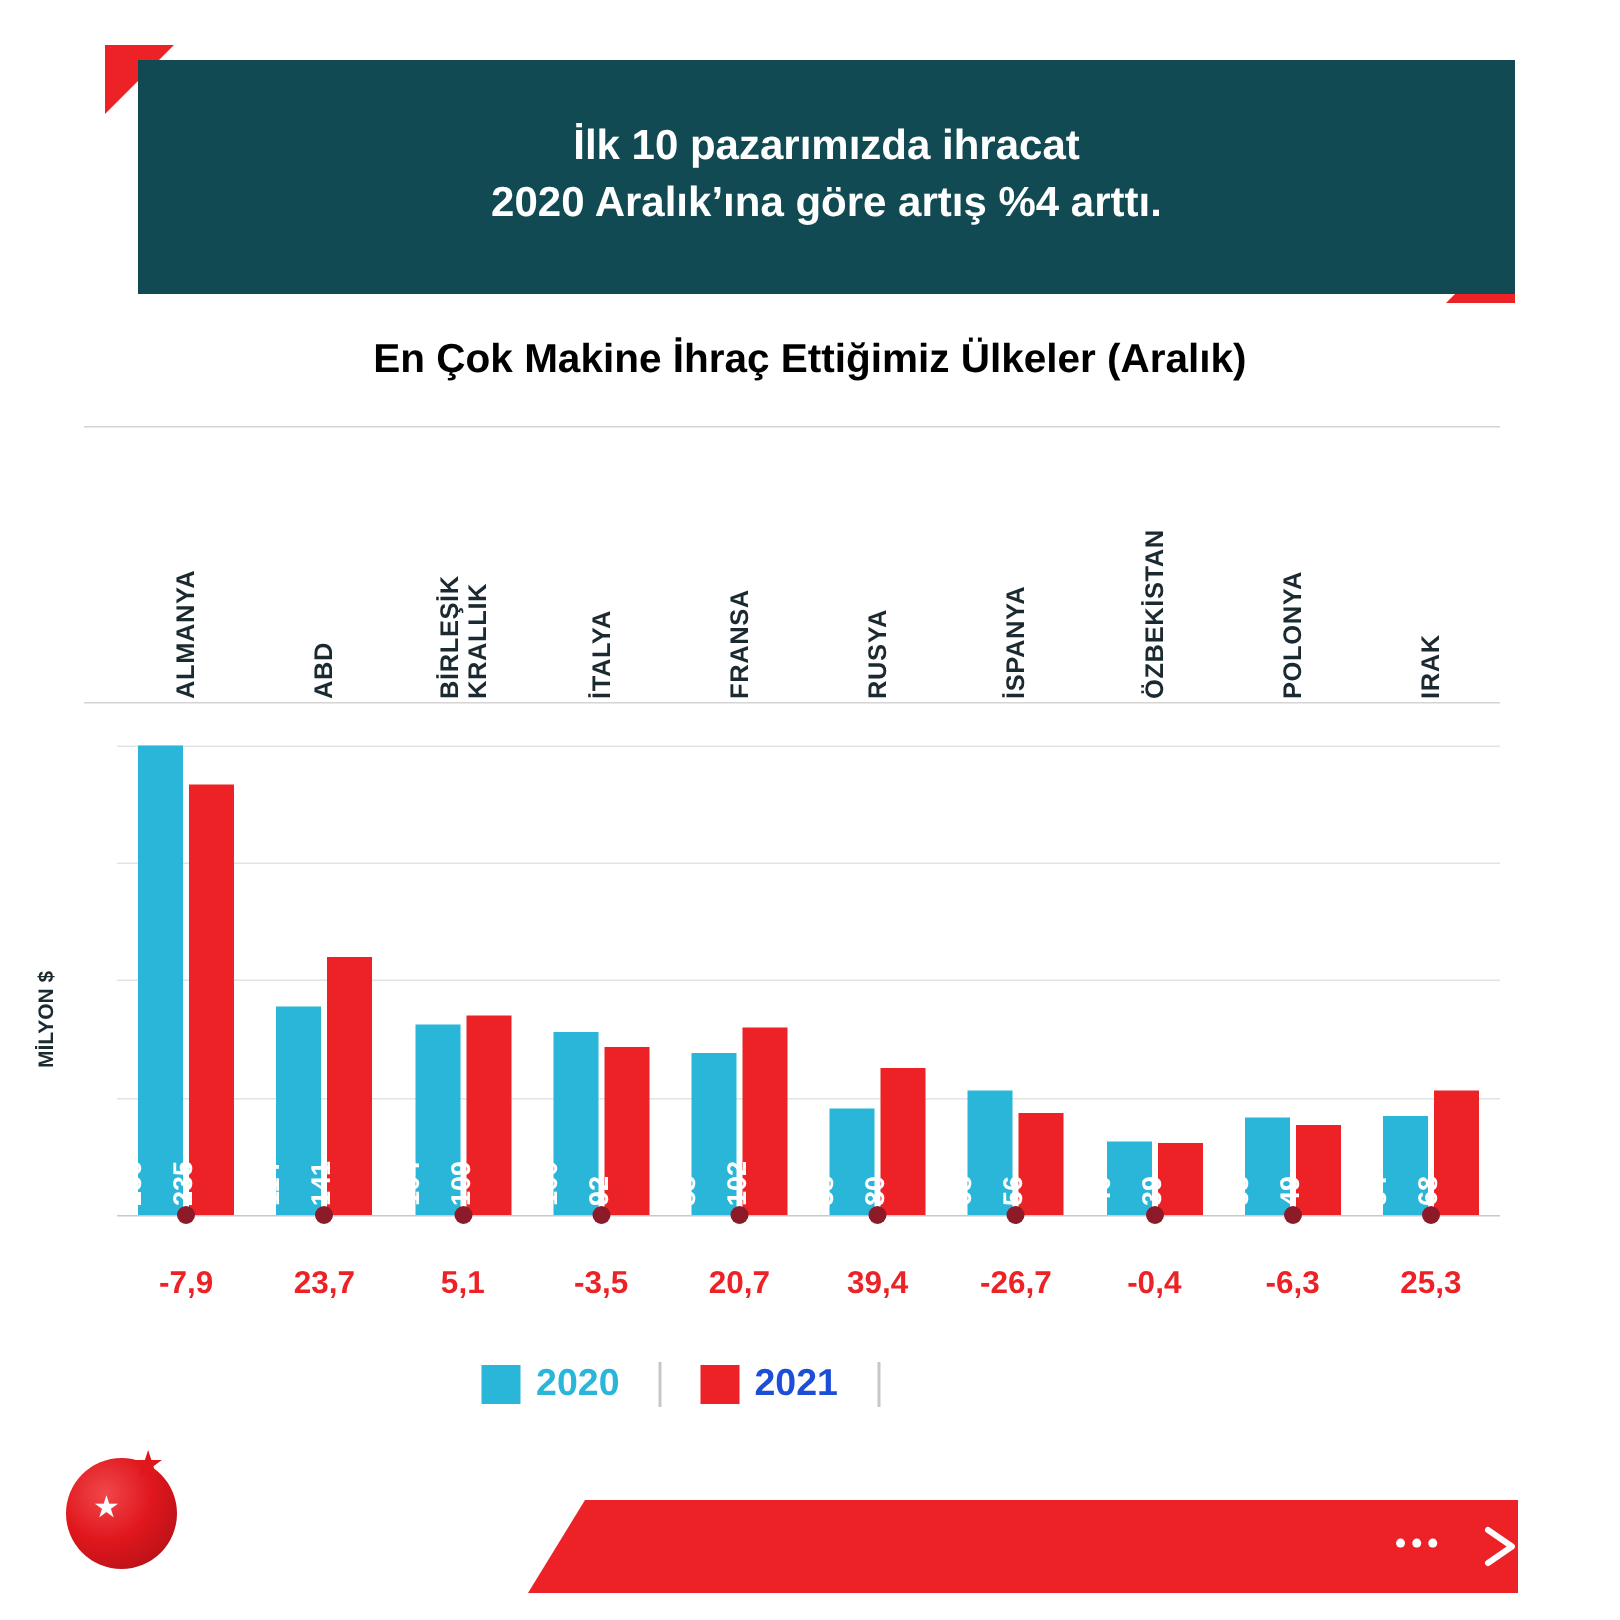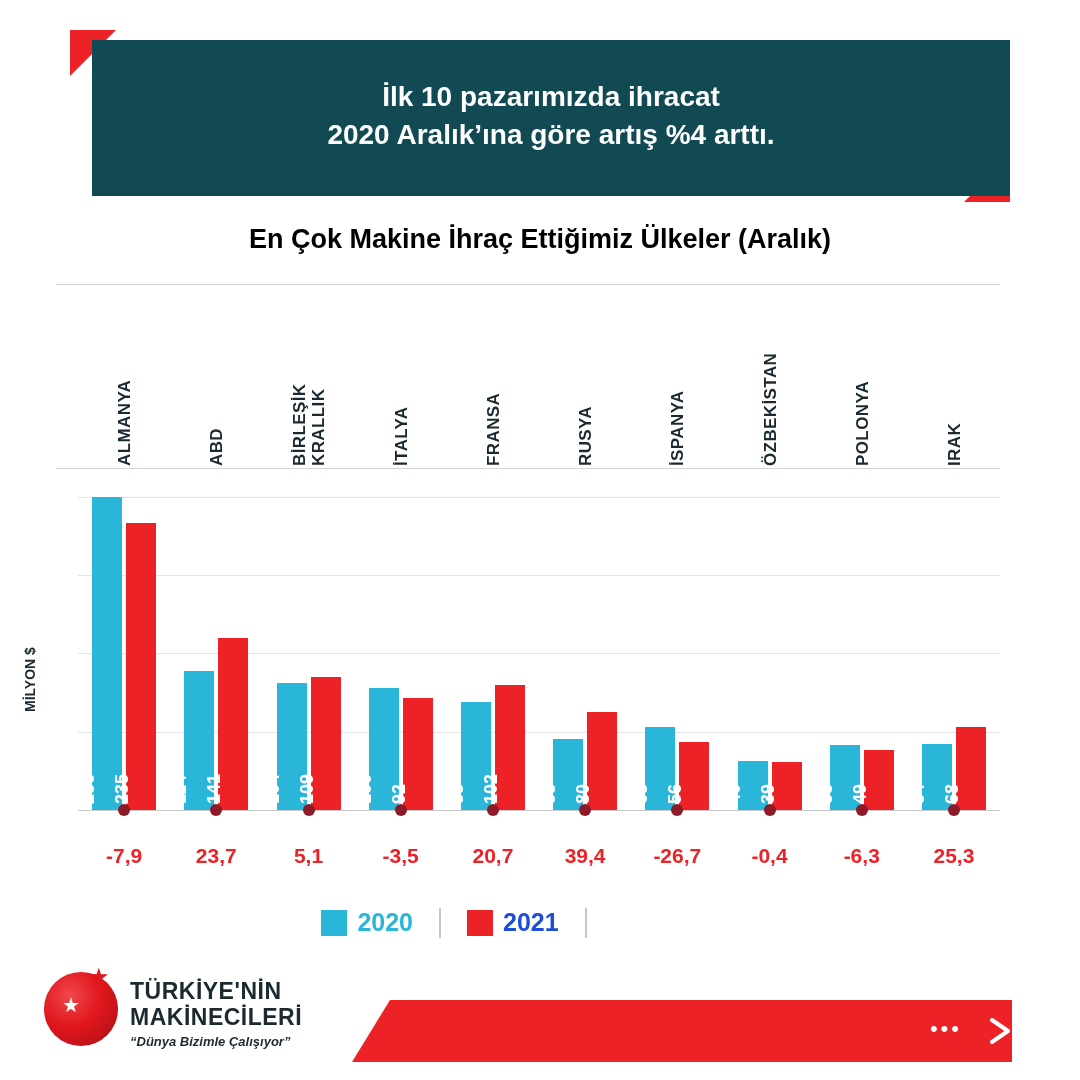--- a/index.html
+++ b/index.html
@@ -502,25 +502,20 @@
       <span class="swatch c2021"></span>
       <span class="legend-label l2021">2021</span>
     </div>
     <div class="legend-sep"></div>
   </div>
 
   <div class="footer">
     <div class="logo-mark"></div>
     <div class="logo-star s1">★</div>
     <div class="logo-star s2">★</div>
-    <div class="logo-text">
-      <div class="logo-l1">TÜRKİYE'NİN</div>
-      <div class="logo-l2">MAKİNECİLERİ</div>
-      <div class="logo-slogan">“Dünya Bizimle Çalışıyor”</div>
-    </div>
     <div class="red-band"></div>
     <div class="band-dots">•••</div>
     <div class="band-arrow">
       <svg width="34" height="34" viewBox="0 0 34 34">
         <polyline points="8,6 24,17 8,28" fill="none" stroke="#ffffff" stroke-width="4" stroke-linecap="round" stroke-linejoin="round"></polyline>
       </svg>
     </div>
   </div>
 </div>
 

